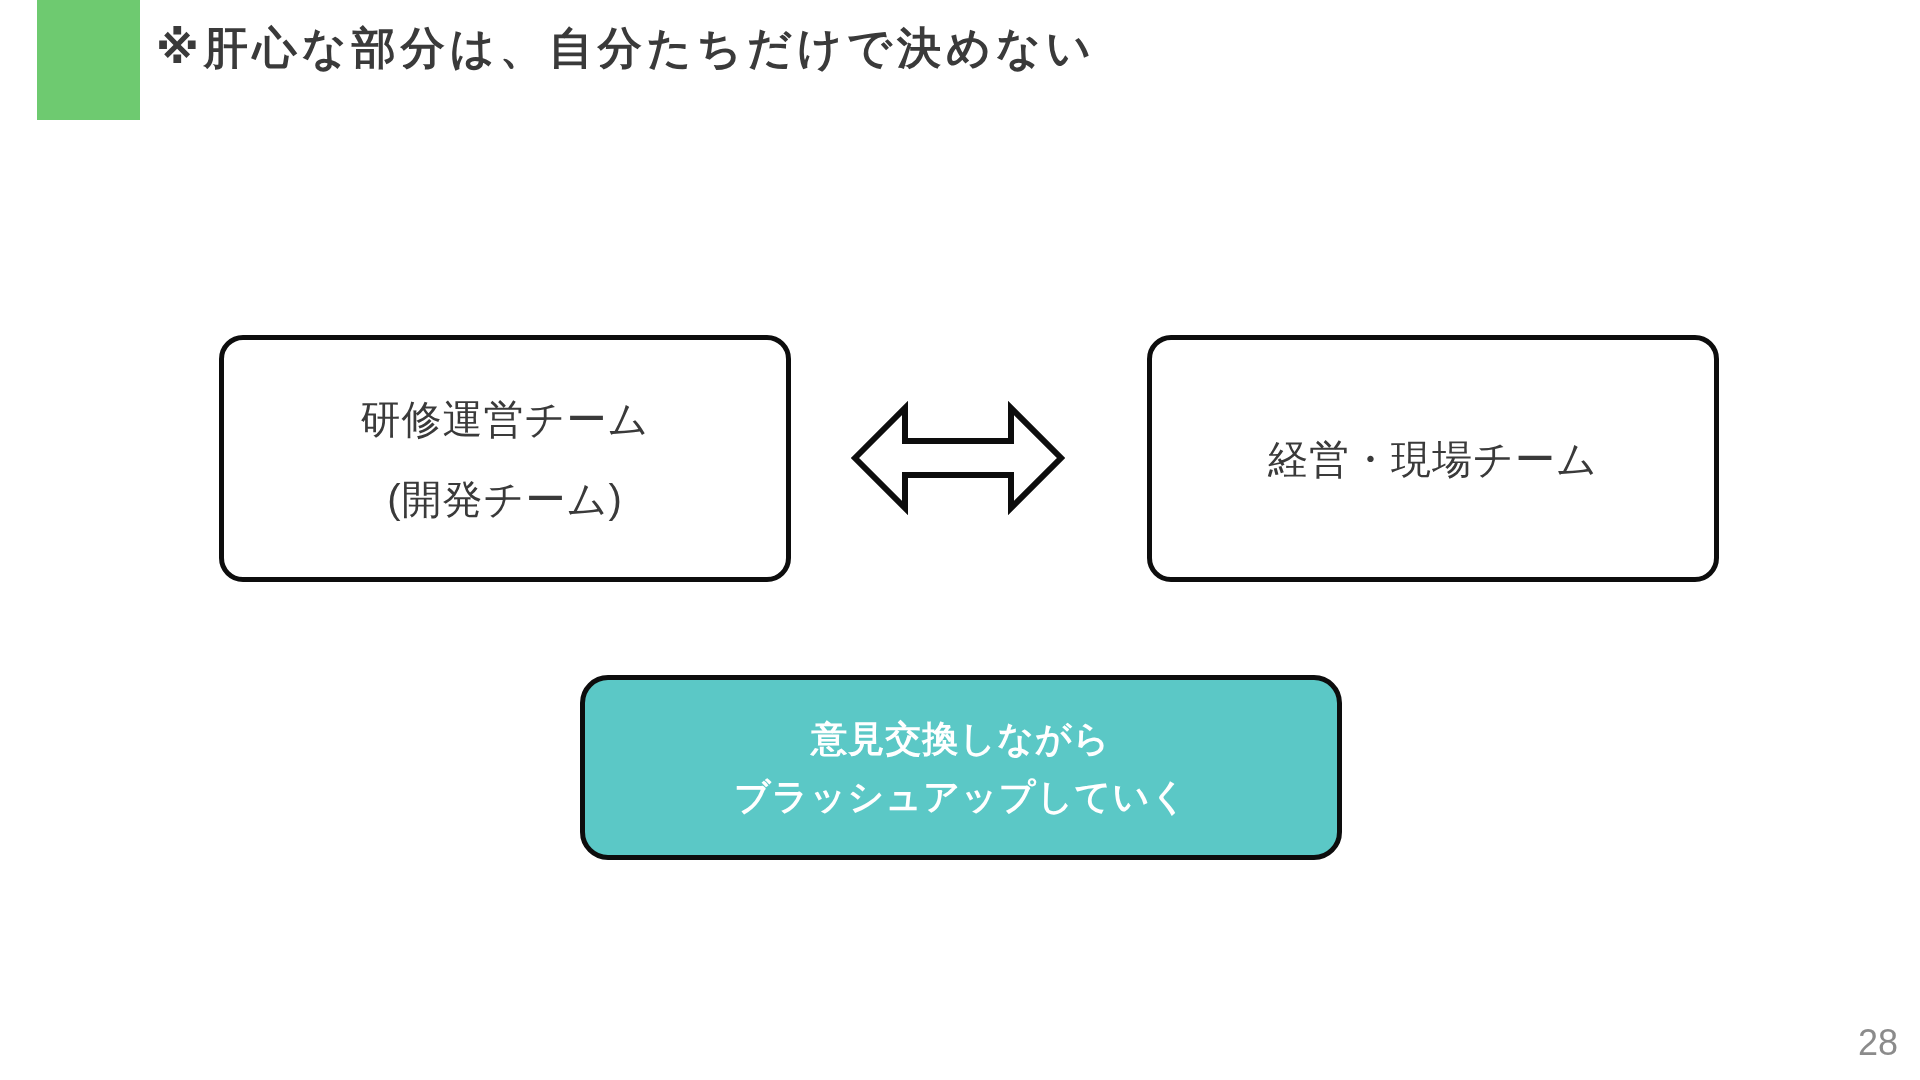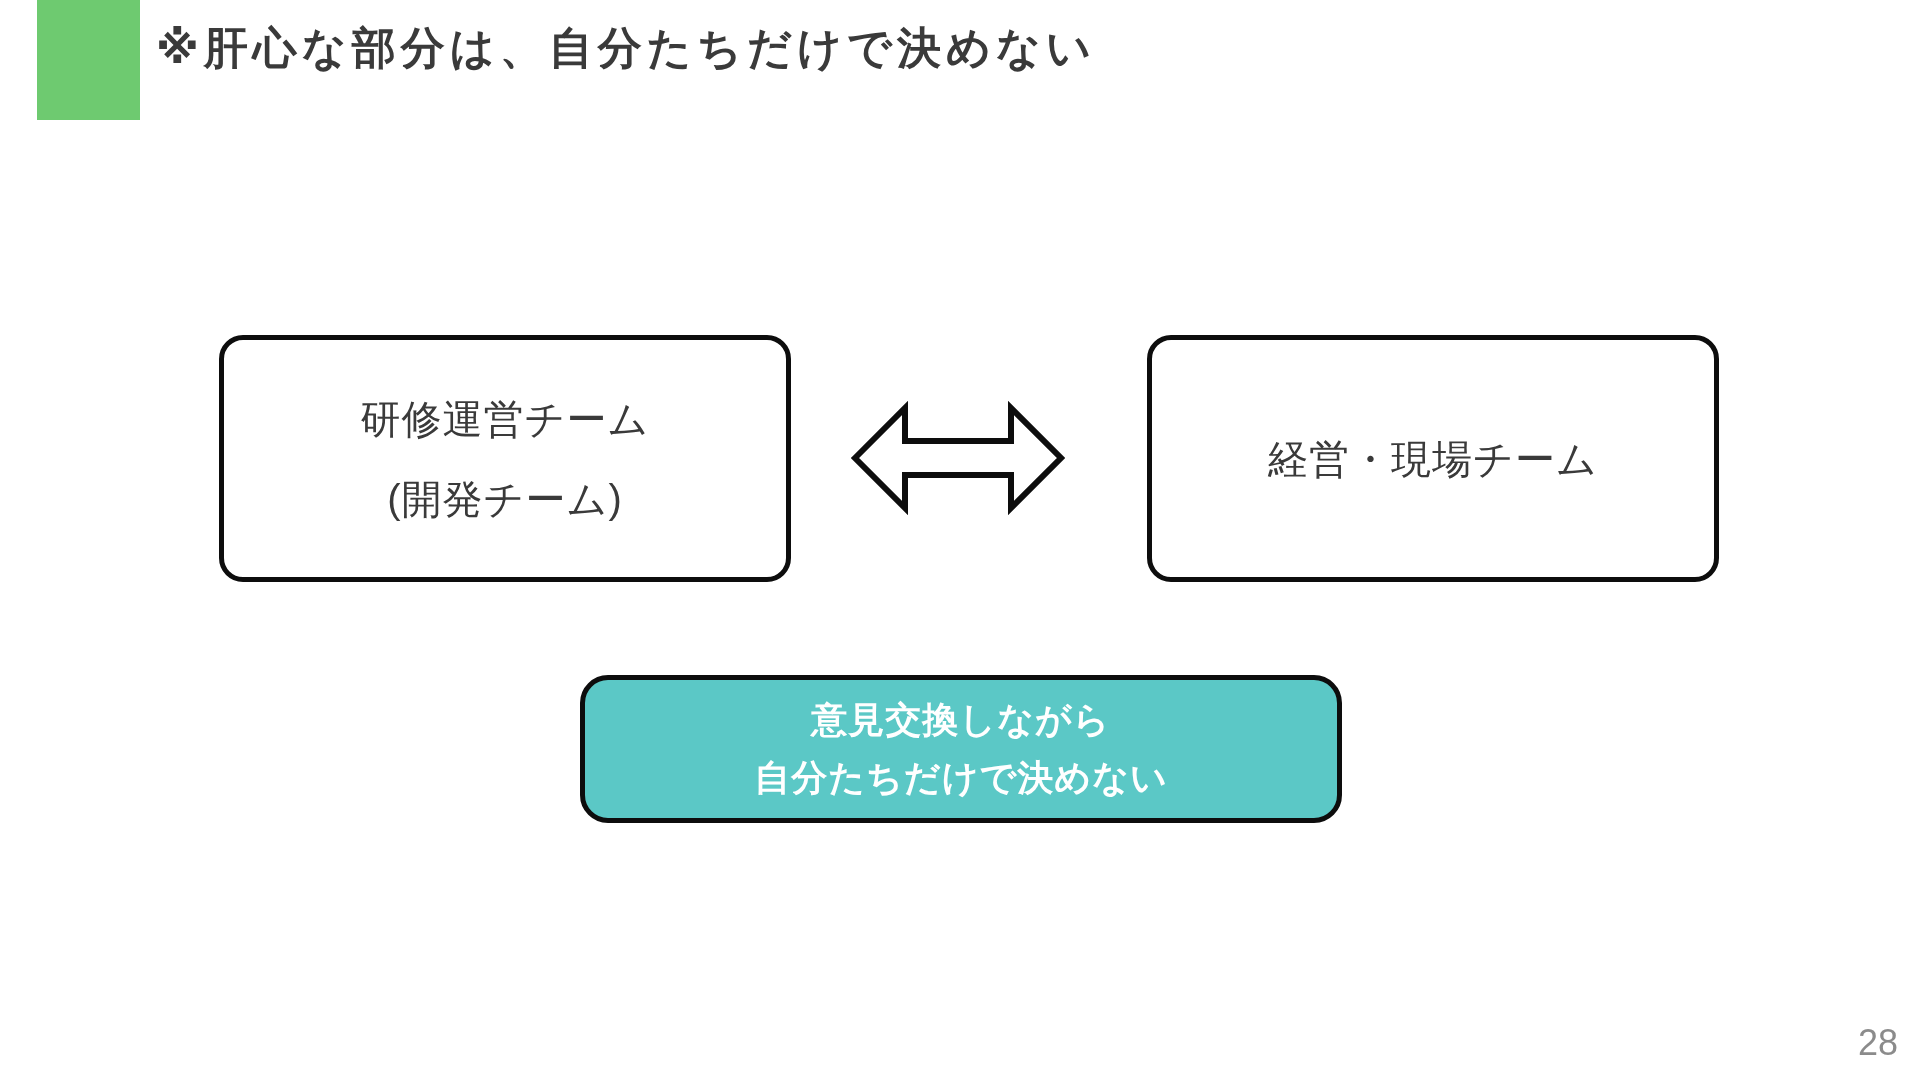--- a/index.html
+++ b/index.html
@@ -59,21 +59,21 @@
   .arrow-svg {
     position: absolute;
     left: 851px;
     top: 401px;
   }
   .bottom-box {
     position: absolute;
     left: 580px;
     top: 675px;
     width: 762px;
-    height: 148px;
+    height: 185px;
     box-sizing: border-box;
     background: #5BC8C6;
     border: 5px solid #0d0d0d;
     border-radius: 28px;
     display: flex;
     flex-direction: column;
     align-items: center;
     justify-content: center;
     font-size: 36px;
     font-weight: 700;
@@ -105,16 +105,16 @@
 <svg class="arrow-svg" width="214" height="114" viewBox="0 0 214 114" aria-hidden="true">
   <polygon points="4,57 54,7 54,40 160,40 160,7 210,57 160,107 160,74 54,74 54,107" fill="#ffffff" stroke="#0d0d0d" stroke-width="6" stroke-linejoin="miter"></polygon>
 </svg>
 
 <div class="team-box right">
   <span>経営・現場チーム</span>
 </div>
 
 <div class="bottom-box" style="background: rgb(91, 200, 198);">
   <span>意見交換しながら</span>
-  <span>自分たちだけで決めない</span>
+  <span>ブラッシュアップしていく</span>
 </div>
 
 <div class="page-number" style="color: rgb(139, 139, 139);">28</div>
 
 </body></html>

